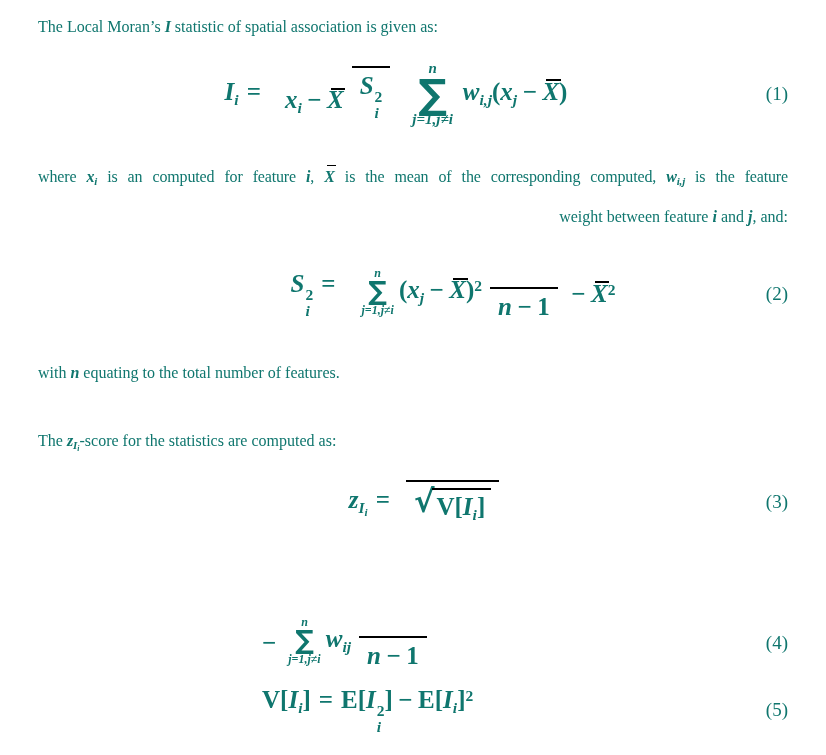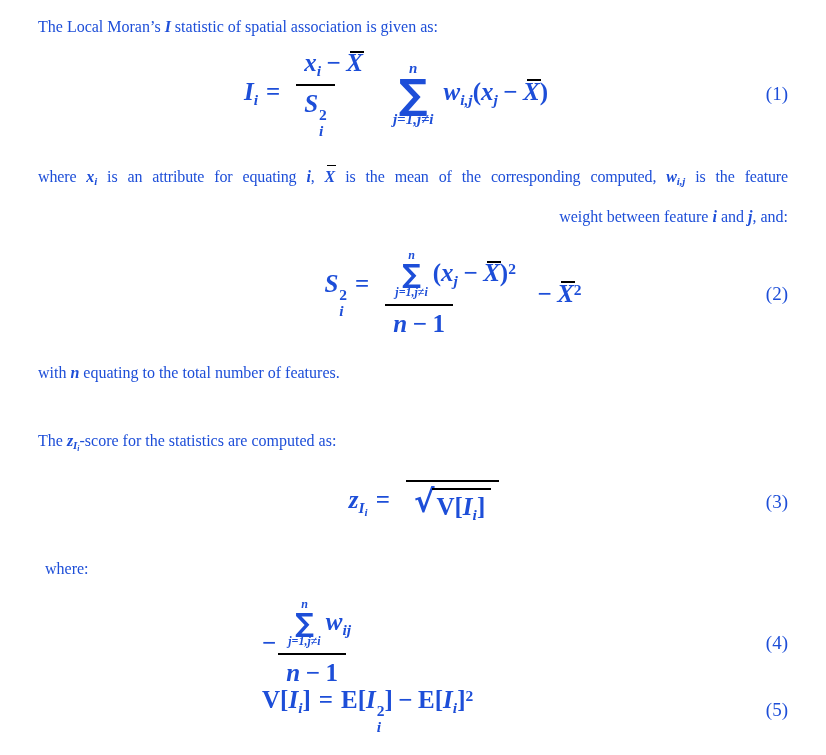--- a/index.html
+++ b/index.html
@@ -1,18 +1,18 @@
 <!DOCTYPE html>
 <html><head>
 <meta charset="utf-8">
 <style>
   html, body { margin:0; padding:0; background:#ffffff; }
   .page {
     position:relative; width:826px; height:755px; margin:0;
-    background:#ffffff; color:#1d4ed8; overflow:hidden;
+    background:#ffffff; color:#0f766e; overflow:hidden;
     font-family:"Liberation Serif","DejaVu Serif",serif;
     font-size:16px;
   }
   
   .para { position:absolute; left:38px; right:38px; line-height:26px; }
   .just { text-align:justify; text-align-last:justify; letter-spacing:-0.15px; }
   .mv { font-weight:bold; font-style:italic; }            
   .ts { font-size:68%; vertical-align:-0.32em; font-weight:bold; font-style:italic; }
   .tss { font-size:72%; vertical-align:-0.28em; }
 
@@ -30,21 +30,21 @@
   .eq-num {
     position:absolute; right:0; top:50%; transform:translateY(-50%);
     font-weight:normal; font-style:normal; font-size:19px;
   }
   .sub { font-size:62%; vertical-align:-0.35em; }
   .sup { font-size:62%; vertical-align:0.45em; }
   .subsub { font-size:72%; vertical-align:-0.25em; }
   .ss { display:inline-flex; flex-direction:column; align-items:flex-start;
         font-size:62%; line-height:1.05; vertical-align:-0.5em; margin-left:1px; }
   
-  .frac { display:inline-flex; flex-direction:column; align-items:flex-start;
+  .frac { display:inline-flex; flex-direction:row; align-items:flex-end;
           margin:14px 8px; line-height:1.15; }
   .frac > .fnum { padding:0 8px 4px; display:flex; align-items:center; justify-content:center; }
   .frac > .fden { border-top:2px solid #000; padding:4px 8px 0; display:flex; align-items:center; justify-content:center; }
   
   .bigsum { display:inline-flex; flex-direction:column; align-items:center;
             line-height:1; margin:0 10px 0 14px; }
   .bigsum .lim { font-size:15px; line-height:1.15; }
   .bigsum .sig { font-size:40px; line-height:0.85; }
   
   .smsum { display:inline-flex; flex-direction:column; align-items:center;
@@ -104,21 +104,21 @@
     <span class="bigsum">
       <span class="lim mi">n</span>
       <span class="sig">∑</span>
       <span class="lim mi">j=1,j≠i</span>
     </span>
     <span class="row"><span class="mi">w</span><span class="sub mi">i,j</span><span class="mr">(</span><span class="mi">x</span><span class="sub mi">j</span><span class="op mr">−</span><span class="mi obar">X</span><span class="mr">)</span></span>
     <span class="eq-num">(1)</span>
   </div>
 
   <div class="para p-attr1 just">
-    <span>where </span><span class="mv">x</span><span class="ts">i</span><span> is an attribute for equating </span><span class="mv">i</span><span>, </span><span class="mv obar">X</span><span> is the mean of the corresponding computed, </span><span class="mv">w</span><span class="ts">i,j</span><span> is the feature</span>
+    <span>where </span><span class="mv">x</span><span class="ts">i</span><span> is an computed for feature </span><span class="mv">i</span><span>, </span><span class="mv obar">X</span><span> is the mean of the corresponding computed, </span><span class="mv">w</span><span class="ts">i,j</span><span> is the feature</span>
   </div>
   <div class="para p-attr2">
     <span>weight between feature </span><span class="mv">i</span><span> and </span><span class="mv">j</span><span>, and:</span>
   </div>
 
   <div class="eq eq-2">
     <span class="row"><span class="mi">S</span><span class="ss">
           <span class="mr">2</span>
           <span class="mi">i</span>
         </span><span class="rel mr">=</span></span>
@@ -153,23 +153,20 @@
       <span class="fden">
         <span class="sqrt">
           <span class="rad">√</span>
           <span class="sq-body row"><span class="mr">V</span><span class="mr">[</span><span class="mi">I</span><span class="sub mi">i</span><span class="mr">]</span></span>
         </span>
       </span>
     </span>
     <span class="eq-num">(3)</span>
   </div>
 
-  <div class="para p-where">
-    <span>where:</span>
-  </div>
 
   <div class="eqpair pair-45">
     <div class="arow arow-1">
       <span class="mr" style="margin-right:2px;">−</span>
       <span class="frac" style="margin-left:0;">
         <span class="fnum">
           <span class="smsum">
             <span class="lim mi">n</span>
             <span class="sig">∑</span>
             <span class="lim mi">j=1,j≠i</span>

